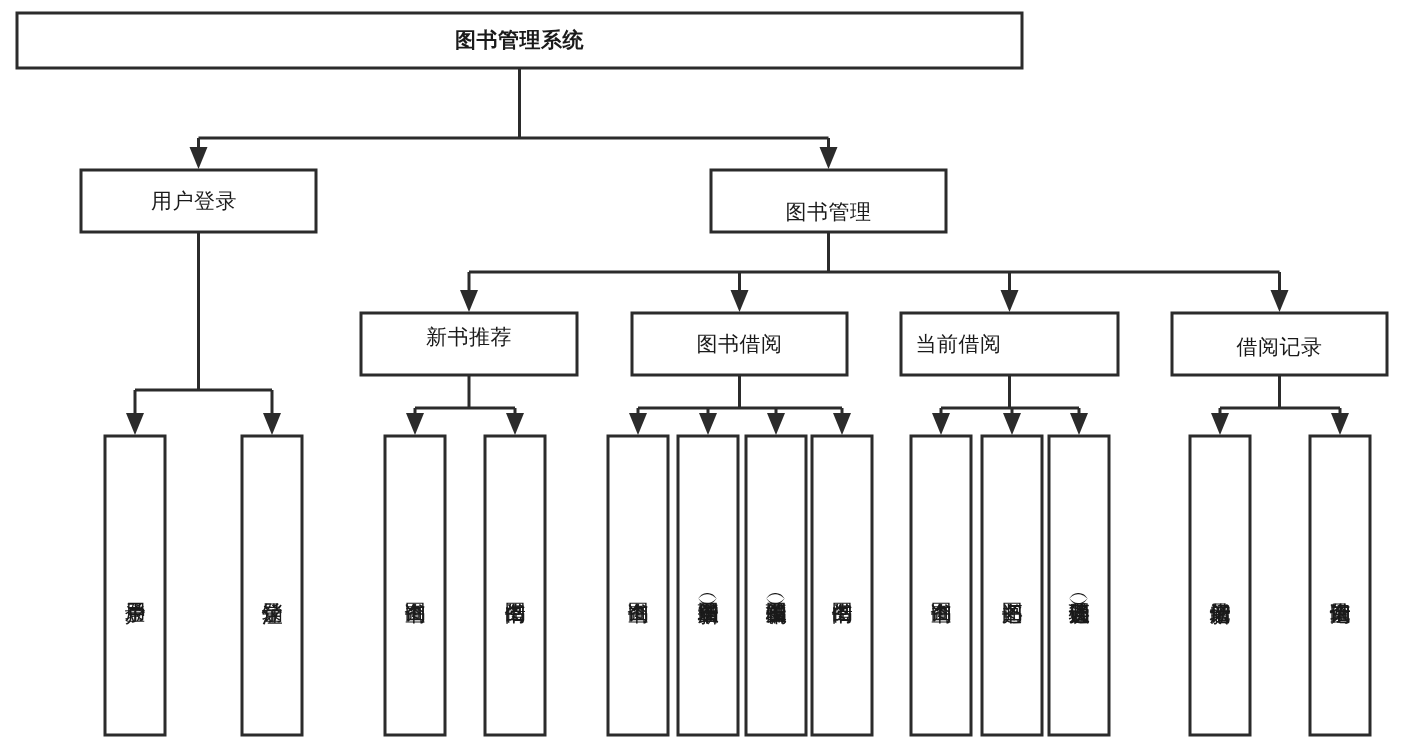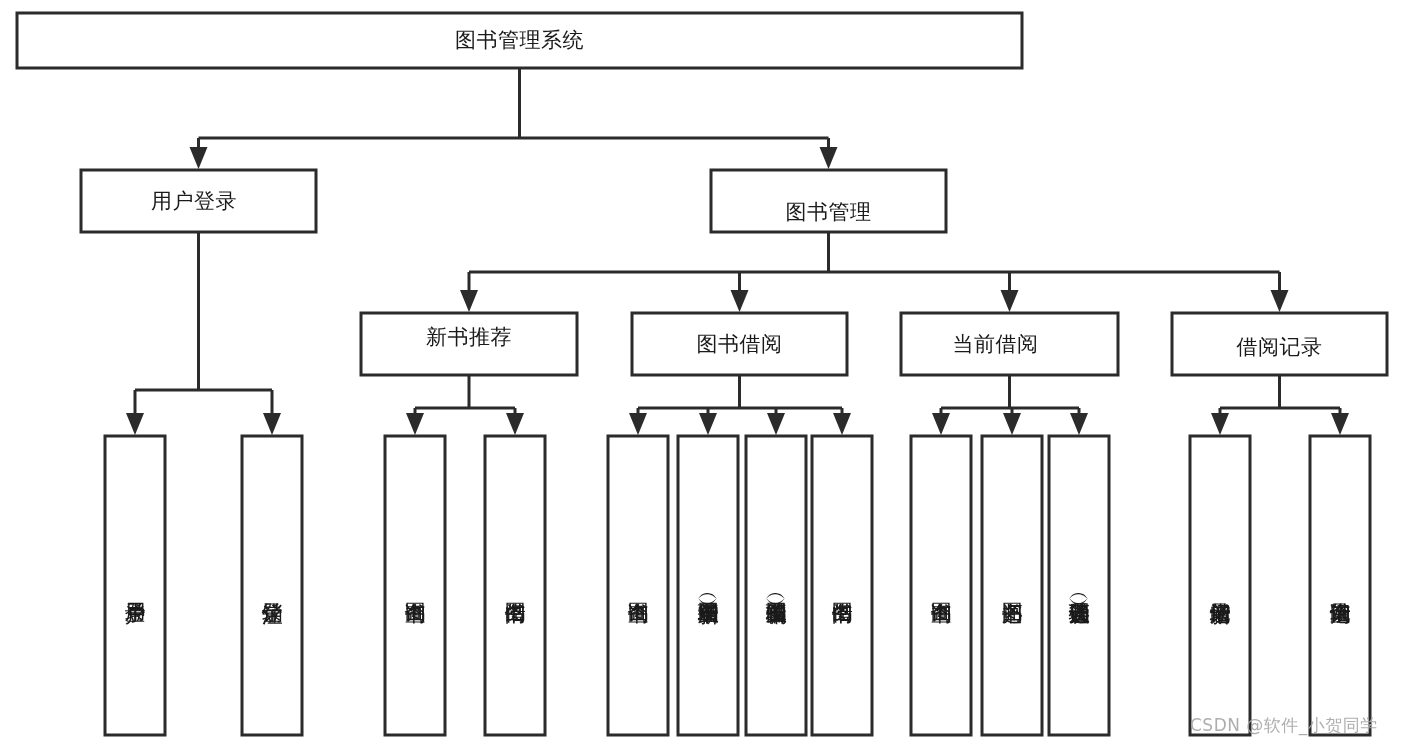--- a/index.html
+++ b/index.html
@@ -155,35 +155,34 @@
         <rect x="746" y="436" width="60" height="299" class="node-box"></rect>
         <rect x="812" y="436" width="60" height="299" class="node-box"></rect>
         <rect x="911" y="436" width="60" height="299" class="node-box"></rect>
         <rect x="982" y="436" width="60" height="299" class="node-box"></rect>
         <rect x="1049" y="436" width="60" height="299" class="node-box"></rect>
         <rect x="1190" y="436" width="60" height="299" class="node-box"></rect>
         <rect x="1310" y="436" width="60" height="299" class="node-box"></rect>
       </g>
   </svg>
   <div id="labels-layer">
-      <div class="node-label-h" style="left: 17px; top: 13px; width: 1005px; height: 55px;">图书管理系统</div>
+      <div class="node-label-h" style="left: 17px; top: 13px; width: 1005px; height: 55px; font-weight: bold;">图书管理系统</div>
       <div class="node-label-h" style="left: 81px; top: 170px; width: 226px; height: 62px;">用户登录</div>
       <div class="node-label-h" style="left: 711px; top: 170px; width: 235px; height: 62px; margin-top: 11px;">图书管理</div>
       <div class="node-label-h" style="left: 361px; top: 313px; width: 216px; height: 48px;">新书推荐</div>
       <div class="node-label-h" style="left: 632px; top: 313px; width: 215px; height: 62px;">图书借阅</div>
-      <div class="node-label-h" style="left: 887px; top: 313px; width: 217px; height: 62px;">当前借阅</div>
+      <div class="node-label-h" style="left: 850px; top: 313px; width: 217px; height: 62px;">当前借阅</div>
       <div class="node-label-h" style="left: 1172px; top: 313px; width: 215px; height: 69px;">借阅记录</div>
       <div class="node-label-v" style="left: 105px; top: 436px; width: 60px; height: 299px;">用户登录</div>
       <div class="node-label-v" style="left: 242px; top: 436px; width: 60px; height: 299px;">注销登录</div>
       <div class="node-label-v" style="left: 385px; top: 436px; width: 60px; height: 299px;">查询图书</div>
       <div class="node-label-v" style="left: 485px; top: 436px; width: 60px; height: 299px;">借阅图书</div>
       <div class="node-label-v" style="left: 608px; top: 436px; width: 60px; height: 299px;">查询图书</div>
       <div class="node-label-v" style="left: 678px; top: 436px; width: 60px; height: 299px;">新增图书（管理员）</div>
       <div class="node-label-v" style="left: 746px; top: 436px; width: 60px; height: 299px;">编辑图书（管理员）</div>
       <div class="node-label-v" style="left: 812px; top: 436px; width: 60px; height: 299px;">借阅图书</div>
       <div class="node-label-v" style="left: 911px; top: 436px; width: 60px; height: 299px;">查询图书</div>
       <div class="node-label-v" style="left: 982px; top: 436px; width: 60px; height: 299px;">归还图书</div>
       <div class="node-label-v" style="left: 1049px; top: 436px; width: 60px; height: 299px;">确认归还（管理员）</div>
       <div class="node-label-v" style="left: 1190px; top: 436px; width: 60px; height: 299px;">新增借阅记录</div>
       <div class="node-label-v" style="left: 1310px; top: 436px; width: 60px; height: 299px;">查询借阅记录</div>
     </div>
-  <div class="watermark" style="left: 1190px; top: 714px;">CSDN @软件_小贺同学</div>
 </div>
 
 </body></html>

